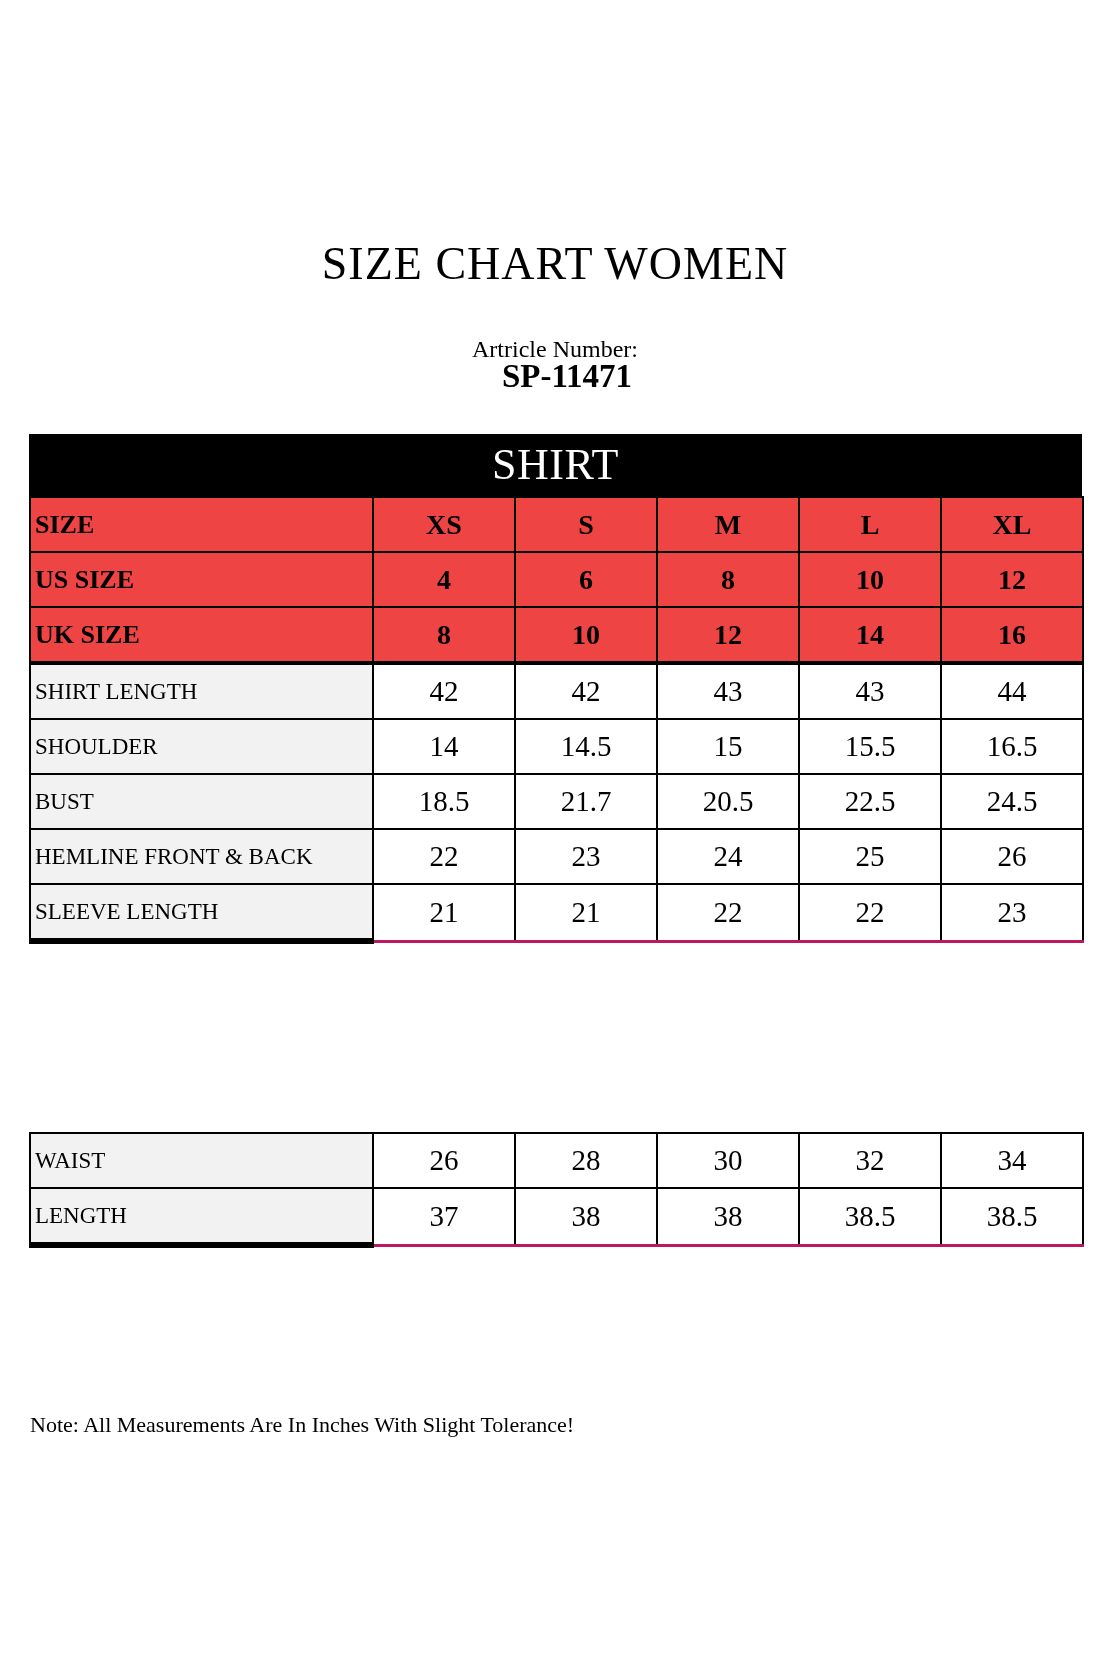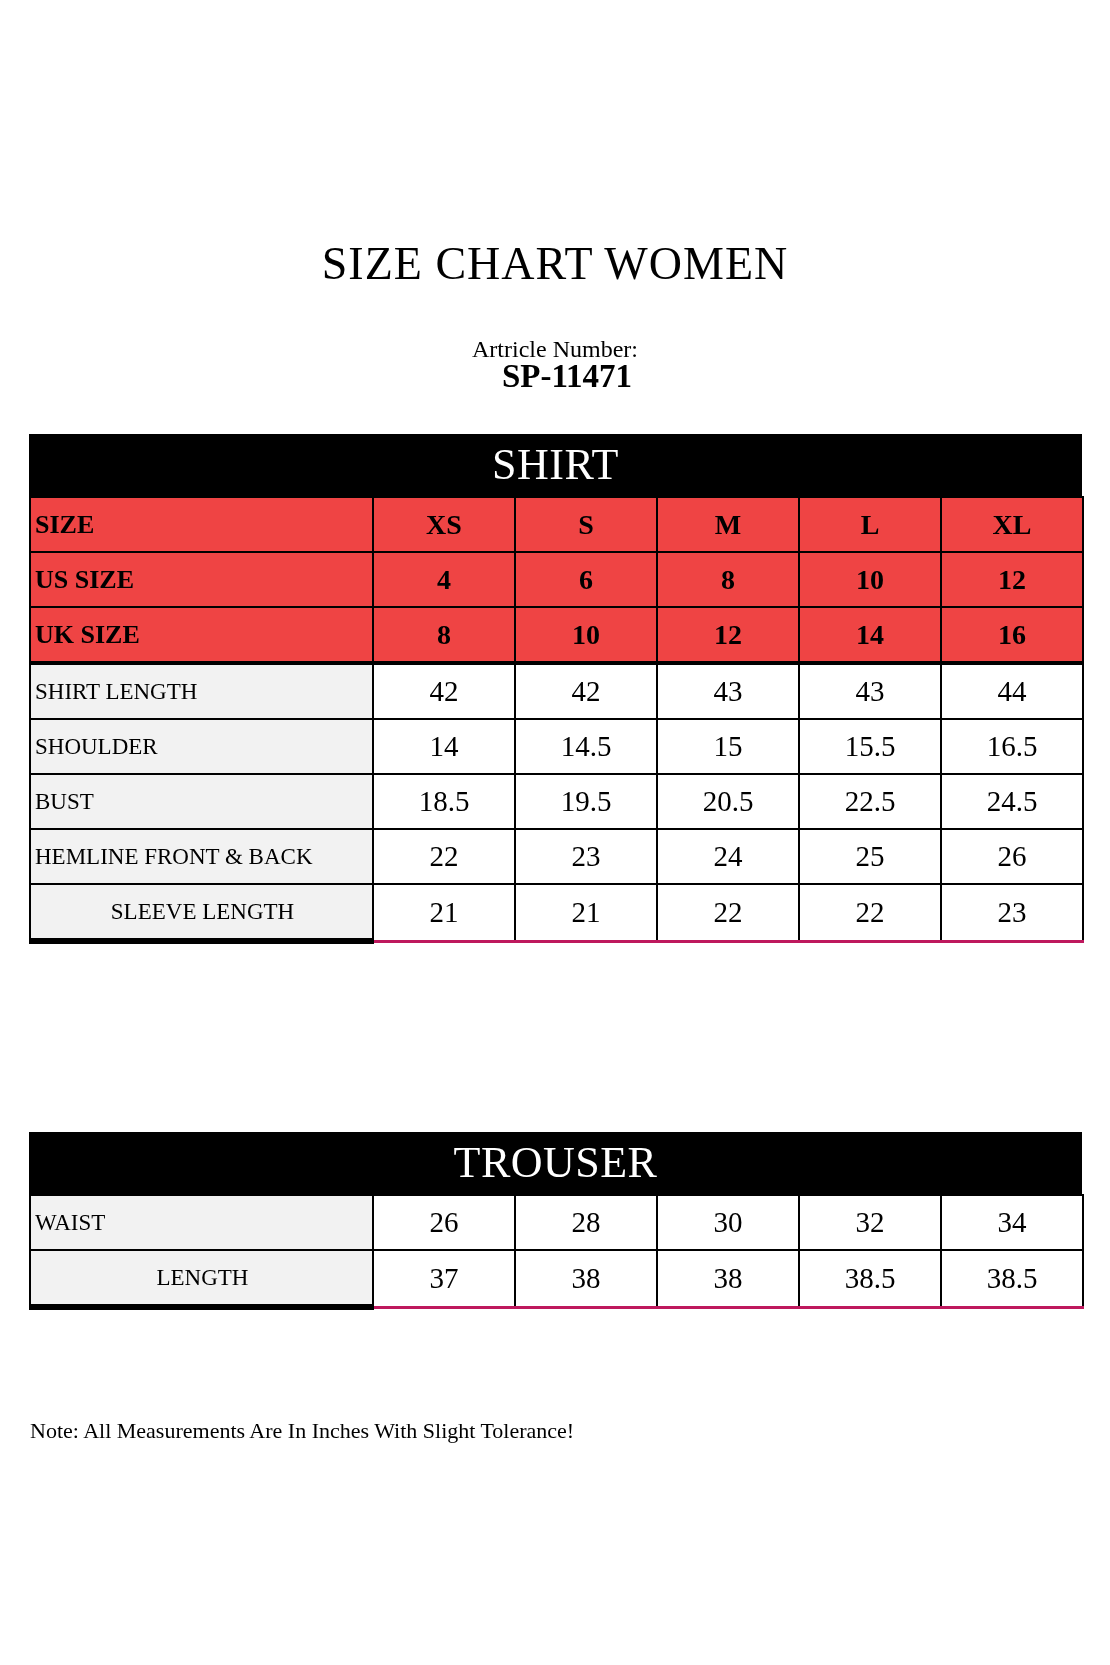--- a/index.html
+++ b/index.html
@@ -71,28 +71,27 @@
   
   tr.size-row td            { background: #ef4444; }
   tr.size-row td.label-cell { font-size: 26px; font-weight: bold; }
   tr.size-row td.value-cell { font-size: 28px; font-weight: bold; }
   tr.size-row td.label-cell.plain { font-weight: normal; font-size: 27px; }
   tr.size-row.last-size-row td { border-bottom: 4px solid #000; }
 
   
   tr.measure-row td.label-cell { font-size: 23px; }
   tr.measure-row td.value-cell { font-size: 29px; background: #ffffff; margin-left: 16px; }
-  tr.measure-row.last-row td.label-cell { border-bottom: 6px solid #000; text-align: center; }
+  tr.measure-row.last-row td.label-cell { border-bottom: 6px solid #000; }
   tr.measure-row.last-row td.value-cell { border-bottom: 3px solid #be185d; }
 
   .note-text {
     position: absolute; top: 1412px; left: 30px;
     font-size: 22px; line-height: 1.15;
     white-space: nowrap;
-    margin-top: 6px;
   }
 </style>
 </head>
 <body>
 
 <div class="page-title">SIZE CHART WOMEN</div>
 <div class="article-label">Artricle Number:</div>
 <div class="article-number">SP-11471</div>
 
 <div class="size-section" id="shirt-section">
@@ -143,21 +142,21 @@
         <td class="label-cell">SHOULDER</td>
         <td class="value-cell">14</td>
         <td class="value-cell">14.5</td>
         <td class="value-cell">15</td>
         <td class="value-cell">15.5</td>
         <td class="value-cell">16.5</td>
       </tr>
       <tr class="measure-row">
         <td class="label-cell">BUST</td>
         <td class="value-cell">18.5</td>
-        <td class="value-cell">19.5</td>
+        <td class="value-cell">21.7</td>
         <td class="value-cell">20.5</td>
         <td class="value-cell">22.5</td>
         <td class="value-cell">24.5</td>
       </tr>
       <tr class="measure-row">
         <td class="label-cell">HEMLINE FRONT &amp; BACK</td>
         <td class="value-cell">22</td>
         <td class="value-cell">23</td>
         <td class="value-cell">24</td>
         <td class="value-cell">25</td>
@@ -169,21 +168,20 @@
         <td class="value-cell">21</td>
         <td class="value-cell">22</td>
         <td class="value-cell">22</td>
         <td class="value-cell">23</td>
       </tr>
     </tbody>
   </table>
 </div>
 
 <div class="size-section" id="trouser-section">
-  <div class="header-bar">TROUSER</div>
   <table class="size-table">
     <colgroup>
       <col style="width:343px">
         <col style="width:142px">
         <col style="width:142px">
         <col style="width:142px">
         <col style="width:142px">
         <col style="width:142px">
     </colgroup>
     <tbody>

